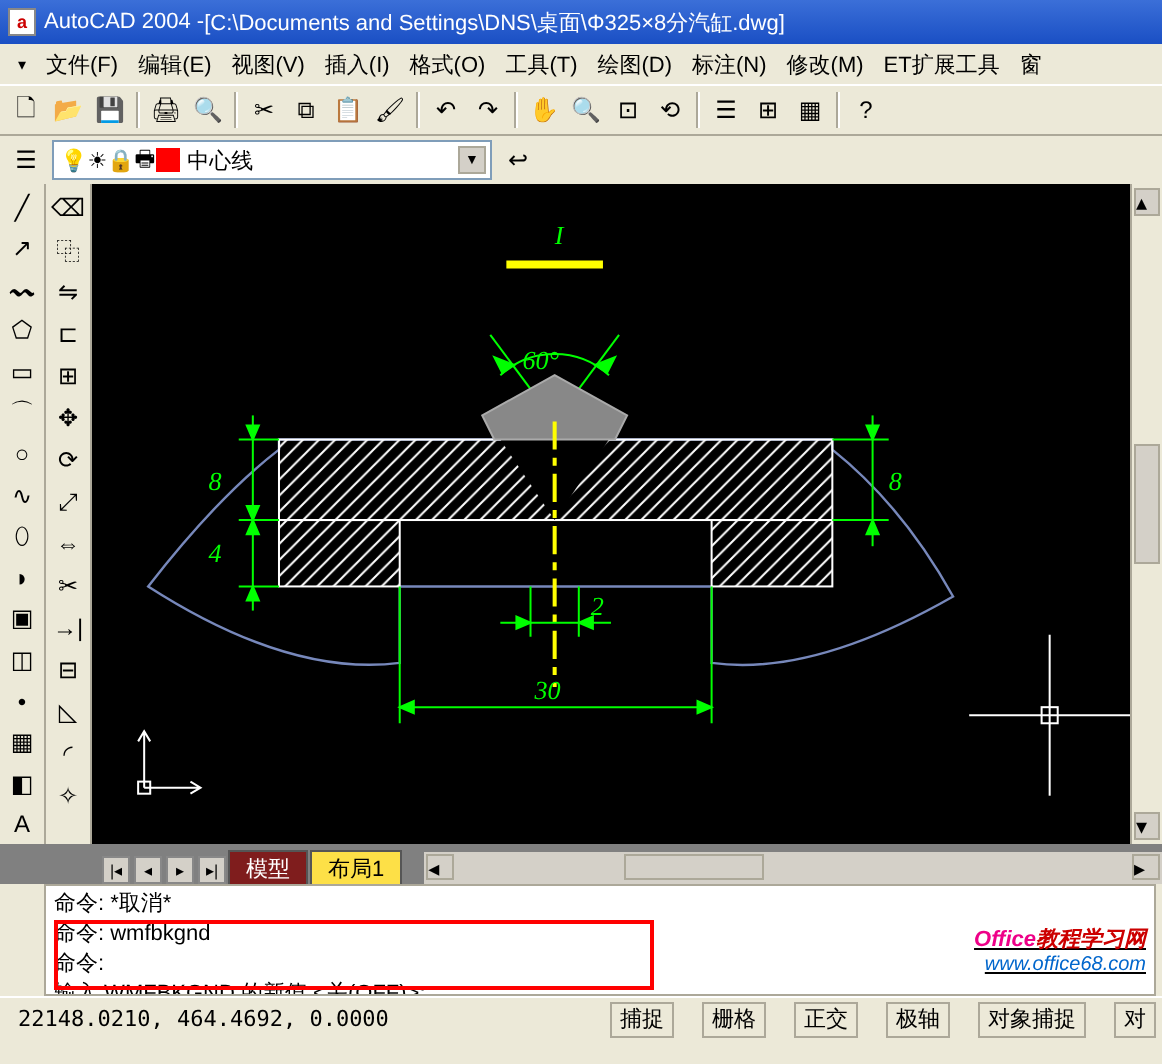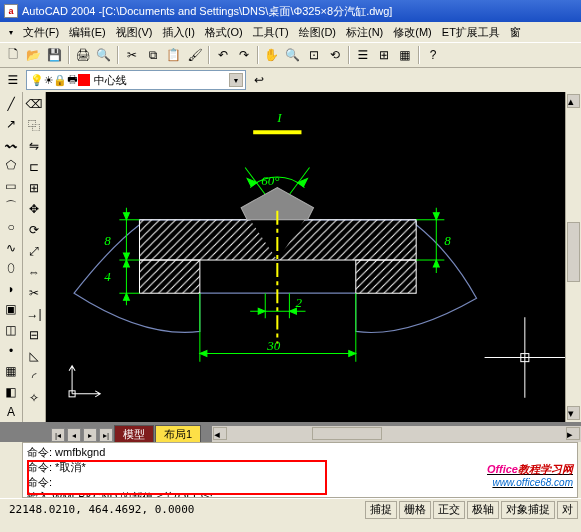--- a/index.html
+++ b/index.html
@@ -23,21 +23,21 @@
 .canvas{flex:1;background:#000;position:relative;overflow:hidden;}
 .rscroll{width:16px;background:#ece9d8;border-left:1px solid #aca899;position:relative;}
 .scrollthumb{position:absolute;background:#d4d0c8;border:1px solid #aca899;}
 .tabs{height:20px;background:#808080;display:flex;align-items:flex-end;padding-left:52px;}
 .tab{height:17px;padding:1px 8px;background:#fde047;border:1px solid #555;border-bottom:none;margin-right:1px;cursor:pointer;font-size:11px;}
 .tab.active{background:#7f1d1d;color:#fff;}
 .tabs .navbtn{width:14px;height:14px;background:#d4d0c8;border:1px solid #888;margin:0 1px;cursor:pointer;display:flex;align-items:center;justify-content:center;font-size:8px;}
 .hscroll{height:16px;background:#d4d0c8;position:relative;flex:1;margin-left:10px;}
 .cmdarea{height:56px;background:#fff;border:1px solid #aca899;position:relative;padding:2px 4px;line-height:15px;font-family:SimSun,monospace;font-size:12px;overflow:hidden;margin:0 3px 0 22px;}
 .cmdhl{border:2px solid #f00;position:absolute;left:4px;top:17px;width:300px;height:35px;}
-.statusbar{height:22px;background:#ece9d8;border-top:1px solid #fff;display:flex;align-items:center;padding:0 3px;gap:0;}
+.statusbar{height:22px;background:#ece9d8;border-top:1px solid #fff;display:flex;align-items:center;padding:0 3px;gap:12px;}
 .statuscoord{padding:0 6px;font-family:monospace;}
 .statusbtn{height:18px;padding:0 4px;border:1px solid #aca899;background:#ece9d8;cursor:pointer;display:flex;align-items:center;margin-left:2px;text-align:center;}
 .watermark{position:absolute;right:8px;bottom:44px;font-size:14px;font-weight:bold;font-style:italic;text-decoration:underline;}
 .watermark .o1{color:#e08;}
 .watermark .o2{color:#c00;}
 .watermark .url{font-size:10px;color:#06c;font-weight:normal;display:block;text-align:right;}
 
 .dim-green{stroke:#0f0;fill:none;}
 .hatch{fill:url(#hatch);stroke:#fff;stroke-width:1;}
 .centerline{stroke:#ff0;stroke-width:2;stroke-dasharray:14 4 4 4;}
@@ -253,22 +253,22 @@
   <div class="tab active">模型</div>
   <div class="tab">布局1</div>
   <div class="hscroll">
     <div class="scrollthumb" style="left:1px;top:1px;width:14px;height:13px">◂</div>
     <div class="scrollthumb" style="left:100px;top:1px;width:70px;height:13px"></div>
     <div class="scrollthumb" style="right:1px;top:1px;width:14px;height:13px">▸</div>
   </div>
 </div>
 
 <div class="cmdarea">
+  <div>命令:  *取消*</div>
   <div>命令:  wmfbkgnd</div>
-  <div>命令:  *取消*</div>
   <div>命令:</div>
   <div>输入 WMFBKGND 的新值 &lt;关(OFF)&gt;:</div>
   <div class="cmdhl"></div>
 </div>
 
 <div class="statusbar">
   <span class="statuscoord">22148.0210, 464.4692, 0.0000</span>
   <div style="flex:1"></div>
   <div class="statusbtn">捕捉</div>
   <div class="statusbtn">栅格</div>

